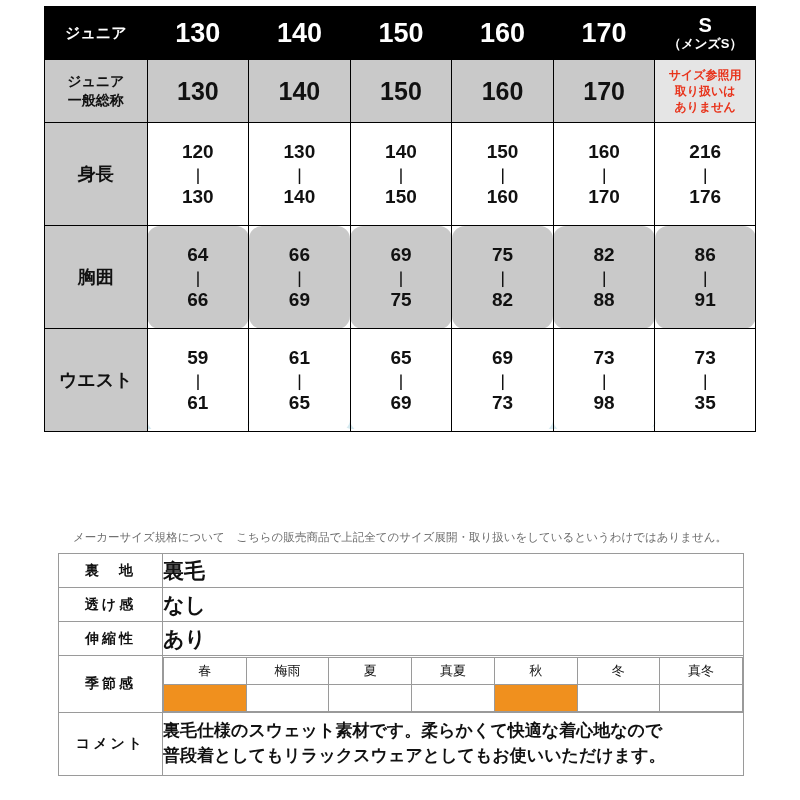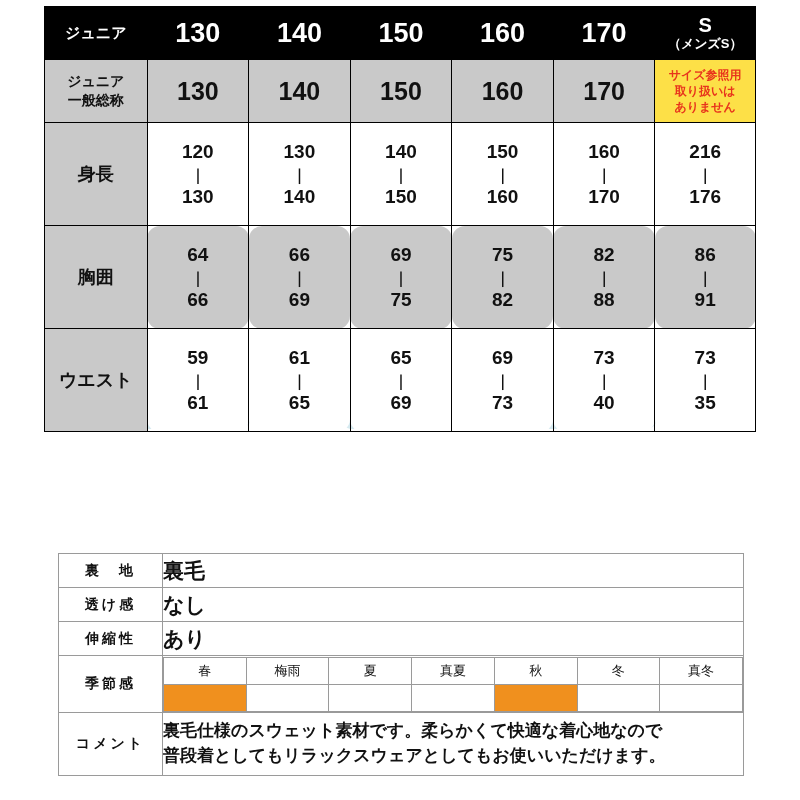--- a/index.html
+++ b/index.html
@@ -49,21 +49,21 @@
   }
   .hdr-jr{font-size:15px;}
   .hdr-num{font-size:27px;}
   .hdr-s{font-size:20px;line-height:1.15;}
   .hdr-s .small{font-size:13px;display:block;}
 
   .row2 td{height:62px;background:#c9c9c9;font-weight:bold;}
   .row2 .lbl{font-size:14px;line-height:1.35;}
   .row2 .num{font-size:25px;}
   .row2 .warn{
-    background:#fde047;color:#e8341c;font-size:12px;font-weight:bold;
+    background:#e5e5e5;color:#e8341c;font-size:12px;font-weight:bold;
     line-height:1.35;
   }
 
   .rng td{height:102px;}
   .rng .lbl{font-size:18px;font-weight:bold;text-align:center;}
   .rng .val{font-size:19px;font-weight:bold;line-height:1.55;border-radius:13px;}
   .shade{background:#c9c9c9;}
   .plain{background:#ffffff;}
   .dash{display:block;font-size:15px;line-height:1.0;}
 
@@ -237,33 +237,34 @@
           <span>69</span>
         </td>
         <td class="val plain">
           <span>69</span>
           <span class="dash">｜</span>
           <span>73</span>
         </td>
         <td class="val plain">
           <span>73</span>
           <span class="dash">｜</span>
-          <span>40</span>
+          <span>98</span>
         </td>
         <td class="val plain">
           <span>73</span>
           <span class="dash">｜</span>
           <span>35</span>
         </td>
       </tr>
 
     </tbody>
       </table>
   </div>
 
+  <div class="sub-note">メーカーサイズ規格について　こちらの販売商品で上記全てのサイズ展開・取り扱いをしているというわけではありません。</div>
 
   <div class="spec-wrap">
     <table class="spec-table">
       <colgroup>
           <col style="width:104px">
           <col>
         </colgroup>
 
       <tbody>
           <tr>

